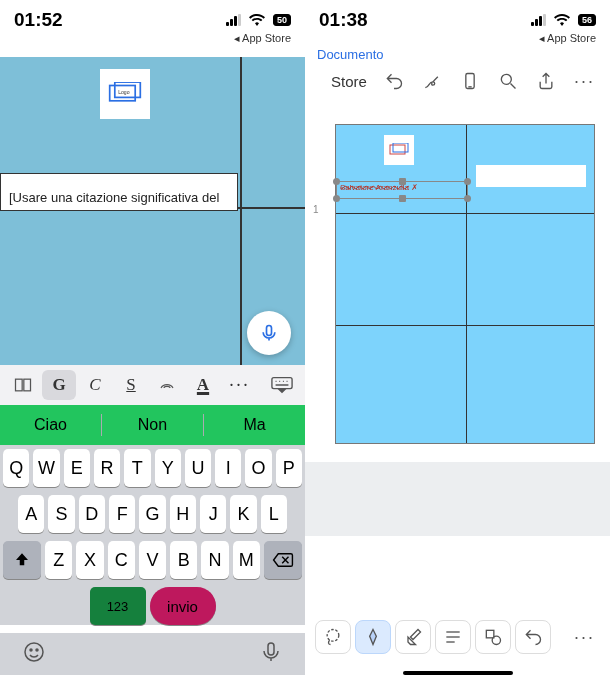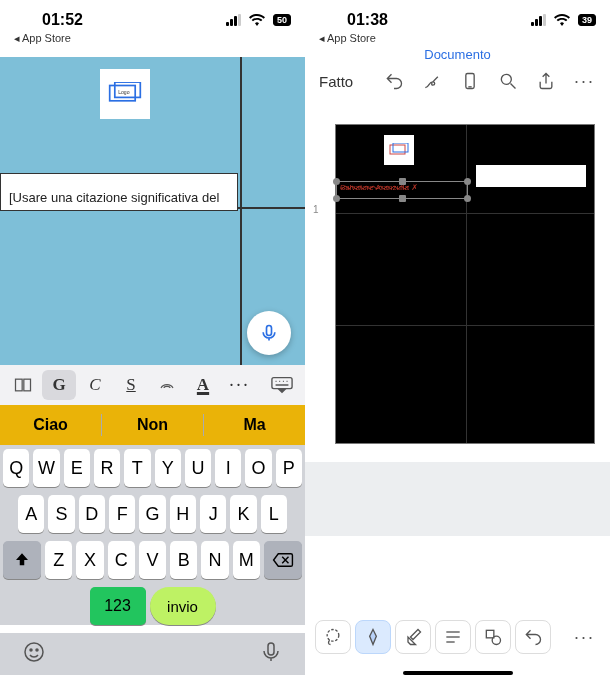--- a/index.html
+++ b/index.html
@@ -1,65 +1,65 @@
 <!DOCTYPE html>
 <html><head>
 <meta charset="utf-8">
 <style>
   * { box-sizing: border-box; margin: 0; padding: 0; }
   body { font-family: -apple-system, "Helvetica Neue", Arial, sans-serif; background: #fff; width: 610px; height: 679px; overflow: hidden; display:flex; }
   .phone { position: relative; height: 679px; background:#fff; }
   .phone.left { width: 305px; }
   .phone.right { width: 305px; }
   .status { height: 36px; display:flex; align-items:center; justify-content:space-between; padding: 4px 14px 0 14px; font-size:14px; font-weight:600; color:#000;}
-  .status .time { font-size:16px;margin-left:28px; }
+  .status .time { font-size:19px; }
   .status .icons { display:flex; align-items:flex-end; gap:8px; }
   .sigbars { display:flex; align-items:flex-end; gap:1px; height:12px;}
   .sigbars span{ width:3px; background:#000; border-radius:1px;}
   .sigbars span:nth-child(1){height:4px;} .sigbars span:nth-child(2){height:7px;} .sigbars span:nth-child(3){height:10px;} .sigbars span:nth-child(4){height:12px; background:#ccc;}
   .batt { border:1px solid #000; border-radius:3px; font-size:9px; padding:0 3px; background:#000; color:#fff; font-weight:700;}
-  .back-app { font-size:11px; padding:0 14px; color:#333; margin-top:-4px;}
+  .back-app { font-size:11px; padding:0 14px; color:#333; margin-top:-4px;text-align:right;}
   .back-app::before{ content:"◂ "; }
 
   
   .doc-area-left { position:relative; margin-top:12px; height:308px; background:#7ebfd8; }
   .grid-v-left { position:absolute; top:0; bottom:0; left:240px; width:2px; background:#333;}
   .grid-h-left { position:absolute; left:0; right:0; top:150px; height:2px; background:#333;}
   .logo-box { position:absolute; top:12px; left:100px; width:50px; height:50px; background:#fff; display:flex; align-items:center; justify-content:center;}
   .logo-box svg { width:34px; height:24px;}
   .quote-box { position:absolute; top:116px; left:0; width:238px; background:#fff; border:1px solid #333; padding:16px 8px; font-size:13px; line-height:1.3; color:#222; overflow:hidden; height:38px;}
   .mic-btn { position:absolute; right:14px; bottom:10px; width:44px; height:44px; border-radius:50%; background:#fff; box-shadow:0 2px 6px rgba(0,0,0,.25); display:flex; align-items:center; justify-content:center;}
   .mic-btn svg{ width:20px; height:20px; stroke:#2b6fe3;}
   .fmt-bar { height:40px; background:#f2f2f4; display:flex; align-items:center; padding:0 6px; gap:2px;}
   .fmt-btn { width:34px; height:30px; border-radius:6px; display:flex; align-items:center; justify-content:center; font-size:17px; color:#333; font-family: Georgia, serif;}
   .fmt-btn.sel { background:#d9d9dd;}
   .fmt-spacer{flex:1;}
-  .sug-row { height:40px; background:#eab308; display:flex; align-items:center;font-weight:bold;}
+  .sug-row { height:40px; background:#22c55e; display:flex; align-items:center;}
   .sug { flex:1; text-align:center; font-size:16px; color:#000;}
   .sug-sep { width:1px; height:22px; background:#a9abb0;}
   .kbd { background:#d1d3d8; padding:4px 3px 0;}
   .krow { display:flex; gap:4px; margin-bottom:8px; justify-content:center;}
   .key { flex:1; height:38px; background:#fff; border-radius:5px; box-shadow:0 1px 0 #888; display:flex; align-items:center; justify-content:center; font-size:18px; color:#000;}
   .krow.r2 { padding: 0 15px;}
   .key.fn { background:#aeb2bb; flex:0 0 38px; font-size:15px;}
   .key.space{ flex:1;}
-  .key.num{ background:#22c55e; flex:0 0 56px; font-size:16px;}
-  .key.enter{ background:#bef264; flex:0 0 66px; font-size:15px;border-radius:19px;}
+  .key.num{ background:#15803d; flex:0 0 56px; font-size:13px;}
+  .key.enter{ background:#be185d; flex:0 0 66px; font-size:15px;border-radius:19px;}
   .kbd-bottom{ height:42px; display:flex; align-items:center; justify-content:space-between; padding:0 22px; background:#d1d3d8;}
   .kbd-bottom svg{width:24px;height:24px;stroke:#555;fill:none;stroke-width:1.5;}
 
   
-  .doc-header { display:flex; flex-direction:column; align-items:center; padding-top:2px;}
+  .doc-header { display:flex; flex-direction:column; padding-top:2px;padding-left:12px;}
   .doc-title { color:#2b6fe3; font-size:13px; margin-bottom:4px;}
   .doc-tools { width:100%; display:flex; align-items:center; padding:0 10px 8px; gap:6px;}
   .tool-btn { width:32px; height:30px; display:flex; align-items:center; justify-content:center; color:#555;}
   .tool-btn svg{width:20px;height:20px;stroke:#555;fill:none;stroke-width:1.6;}
   .done { font-size:15px; color:#333; margin-right:auto; padding:2px 4px;}
   .doc-canvas-wrap { padding: 20px 8px 10px 30px;}
-  .doc-canvas { position:relative; width:260px; height:320px; background:#000000; border:1px solid #777;}
+  .doc-canvas { position:relative; width:260px; height:320px; background:#7dd3fc; border:1px solid #777;}
   .rv { position:absolute; top:0; bottom:0; width:1px; background:#333;}
   .rh { position:absolute; left:0; right:0; height:1px; background:#333;}
   .rv.a{left:130px;} .rh.a{top:88px;} .rh.b{top:200px;}
   .logo-sm { position:absolute; top:10px; left:48px; width:30px; height:30px; background:#fff; display:flex;align-items:center;justify-content:center;}
   .logo-sm svg{width:20px;height:14px;}
   .white-box-r{ position:absolute; top:40px; left:140px; width:110px; height:22px; background:#fff;}
   .sel-box { position:absolute; top:56px; left:0px; width:132px; height:18px; border:1px solid #888;}
   .sel-box .h{position:absolute;width:7px;height:7px;background:#888;border-radius:1px;}
   .sel-box .h.tl{top:-4px;left:-4px;border-radius:50%;} .sel-box .h.tr{top:-4px;right:-4px;border-radius:50%;}
   .sel-box .h.bl{bottom:-4px;left:-4px;border-radius:50%;} .sel-box .h.br{bottom:-4px;right:-4px;border-radius:50%;}
@@ -217,29 +217,29 @@
     <div class="icons">
       <div class="sigbars">
           <span></span>
           <span></span>
           <span></span>
           <span></span>
         </div>
       <svg width="16" height="12" viewBox="0 0 24 18" fill="#000">
           <path d="M12 18l-3-4c1-1 2-1.5 3-1.5s2 .5 3 1.5zM4 9c2-2 5-3 8-3s6 1 8 3l-2 2c-1.5-1.5-3.5-2.5-6-2.5S7.5 9.5 6 11zM0 5C3 2 7 0 12 0s9 2 12 5l-2 2C19 4.5 16 3 12 3S5 4.5 2 7z"></path>
         </svg>
-      <span class="batt">39</span>
+      <span class="batt">56</span>
     </div>
   </div>
   <div class="back-app">App Store</div>
 
   <div class="doc-header">
     <div class="doc-title">Documento</div>
     <div class="doc-tools">
-      <div class="done">Fatto</div>
+      <div class="done">Store</div>
       <div class="tool-btn">
           <svg viewBox="0 0 24 24">
             <path d="M9 14l-5-5 5-5M4 9h11a6 6 0 1 1 0 12h-3"></path>
           </svg>
         </div>
       <div class="tool-btn">
           <svg viewBox="0 0 24 24">
             <path d="M4 20c5-1 4-7 9-7 3 0 3 4 0 4-2 0-2-3 1-5l5-5"></path>
           </svg>
         </div>

